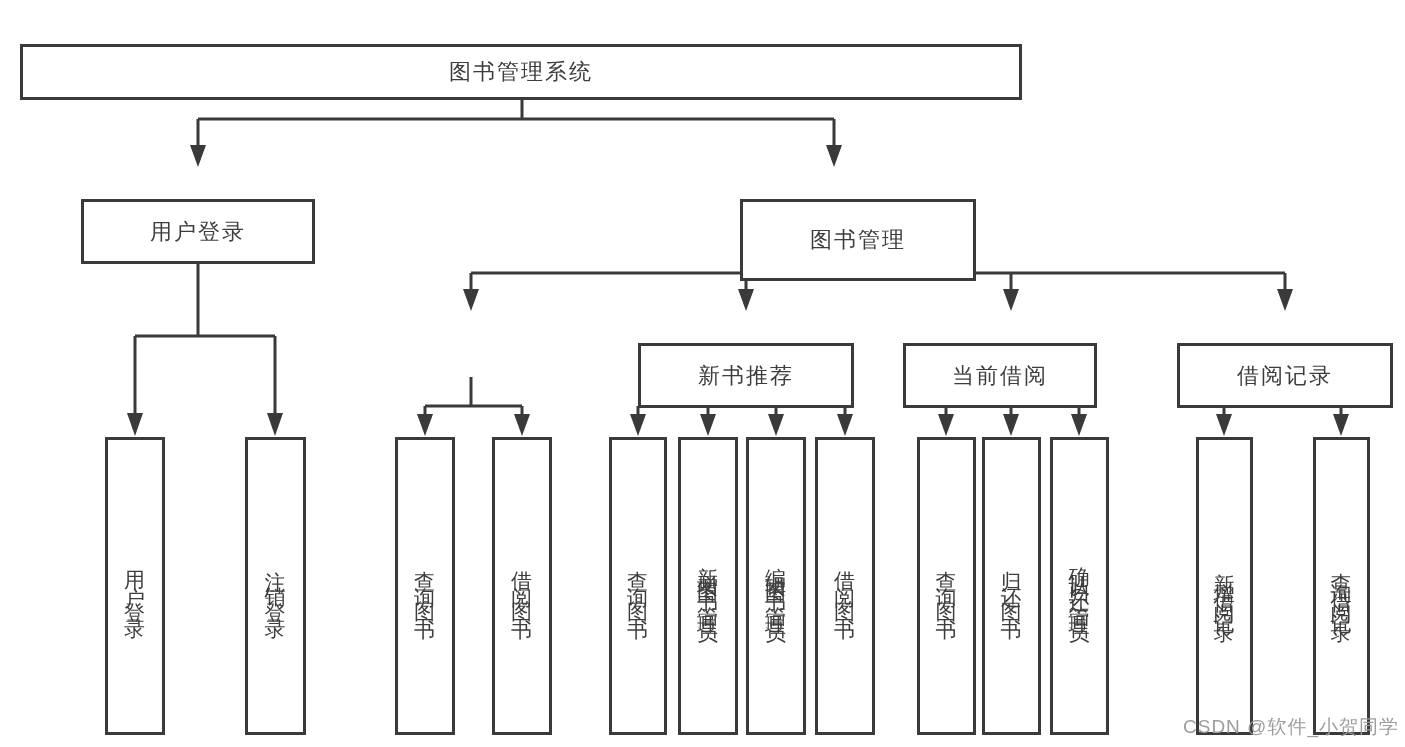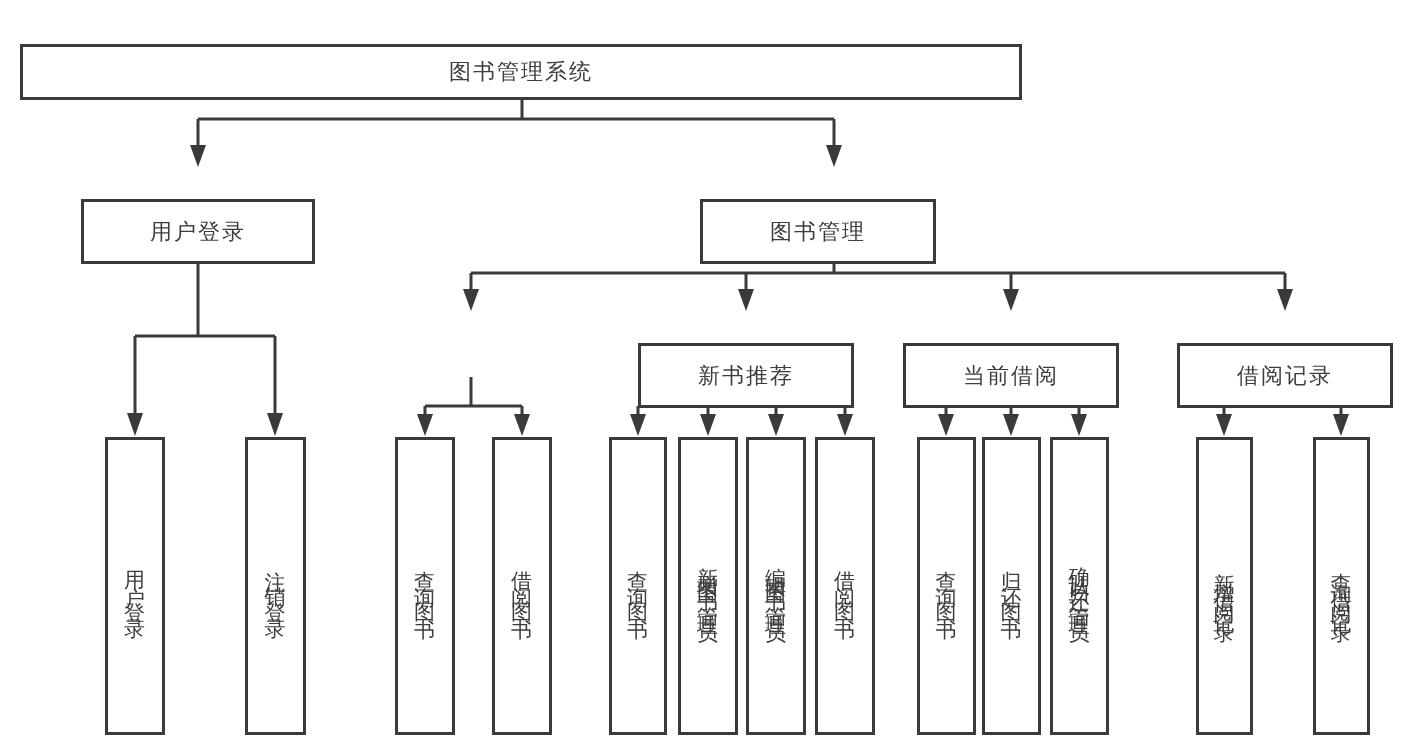--- a/index.html
+++ b/index.html
@@ -124,24 +124,24 @@
     <g>
       <path d="M1285 377 V406 M1224 406 H1341 M1224 406 V416 M1341 406 V416"></path>
       <polygon points="1216,414 1232,414 1224,436"></polygon>
       <polygon points="1333,414 1349,414 1341,436"></polygon>
     </g>
   </svg>
 
   <div class="node" style="left:20px;top:13px;width:1002px;height:56px">图书管理系统</div>
 
   <div class="node" style="left:81px;top:168px;width:234px;height:65px">用户登录</div>
-  <div class="node" style="left:700px;top:168px;width:236px;height:65px">图书管理</div>
+  <div class="node" style="left:740px;top:168px;width:236px;height:82px">图书管理</div>
 
   <div class="node" style="left:638px;top:312px;width:216px;height:65px">新书推荐</div>
-  <div class="node" style="left:903px;top:312px;width:216px;height:65px">当前借阅</div>
+  <div class="node" style="left:903px;top:312px;width:194px;height:65px">当前借阅</div>
   <div class="node" style="left:1177px;top:312px;width:216px;height:65px">借阅记录</div>
 
   <div class="vnode" style="left:105px;width:60px">
     <span class="vtext sp-wide">用户登录</span>
   </div>
   <div class="vnode" style="left:245px;width:61px">
     <span class="vtext sp-wide">注销登录</span>
   </div>
 
   <div class="vnode" style="left:395px;width:60px">
@@ -174,14 +174,15 @@
     <span class="vtext sp-tight">确认归还（管理员）</span>
   </div>
 
   <div class="vnode" style="left:1196px;width:57px">
     <span class="vtext sp-mid">新增借阅记录</span>
   </div>
   <div class="vnode" style="left:1313px;width:57px">
     <span class="vtext sp-mid">查询借阅记录</span>
   </div>
 
+  <div class="watermark">CSDN @软件_小贺同学</div>
 
 </div>
 
 </body></html>

